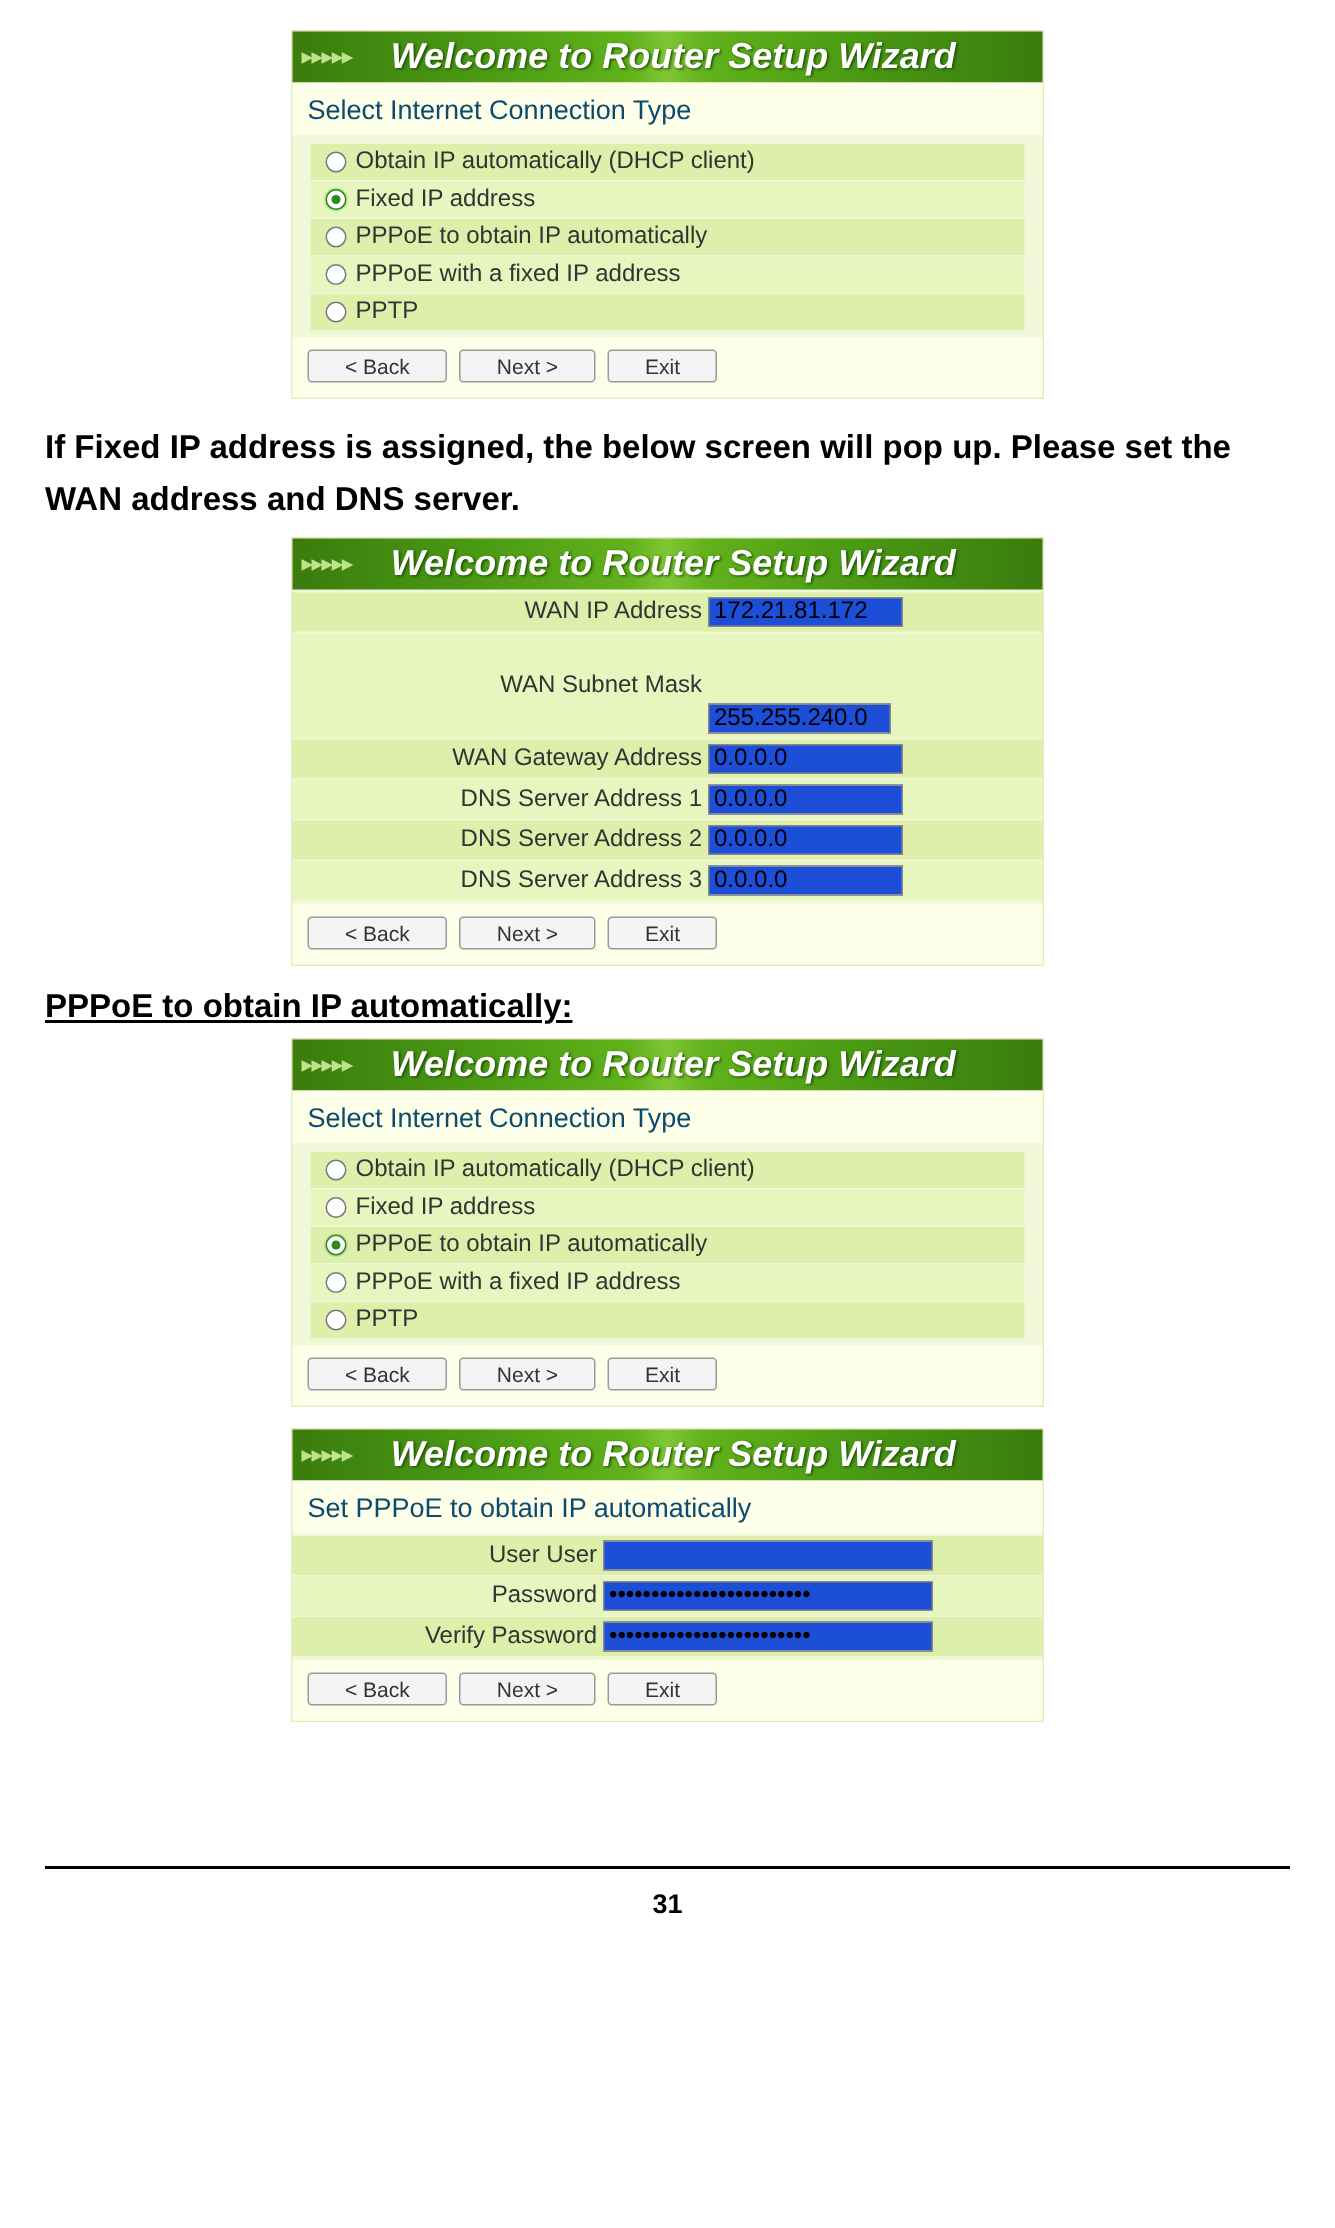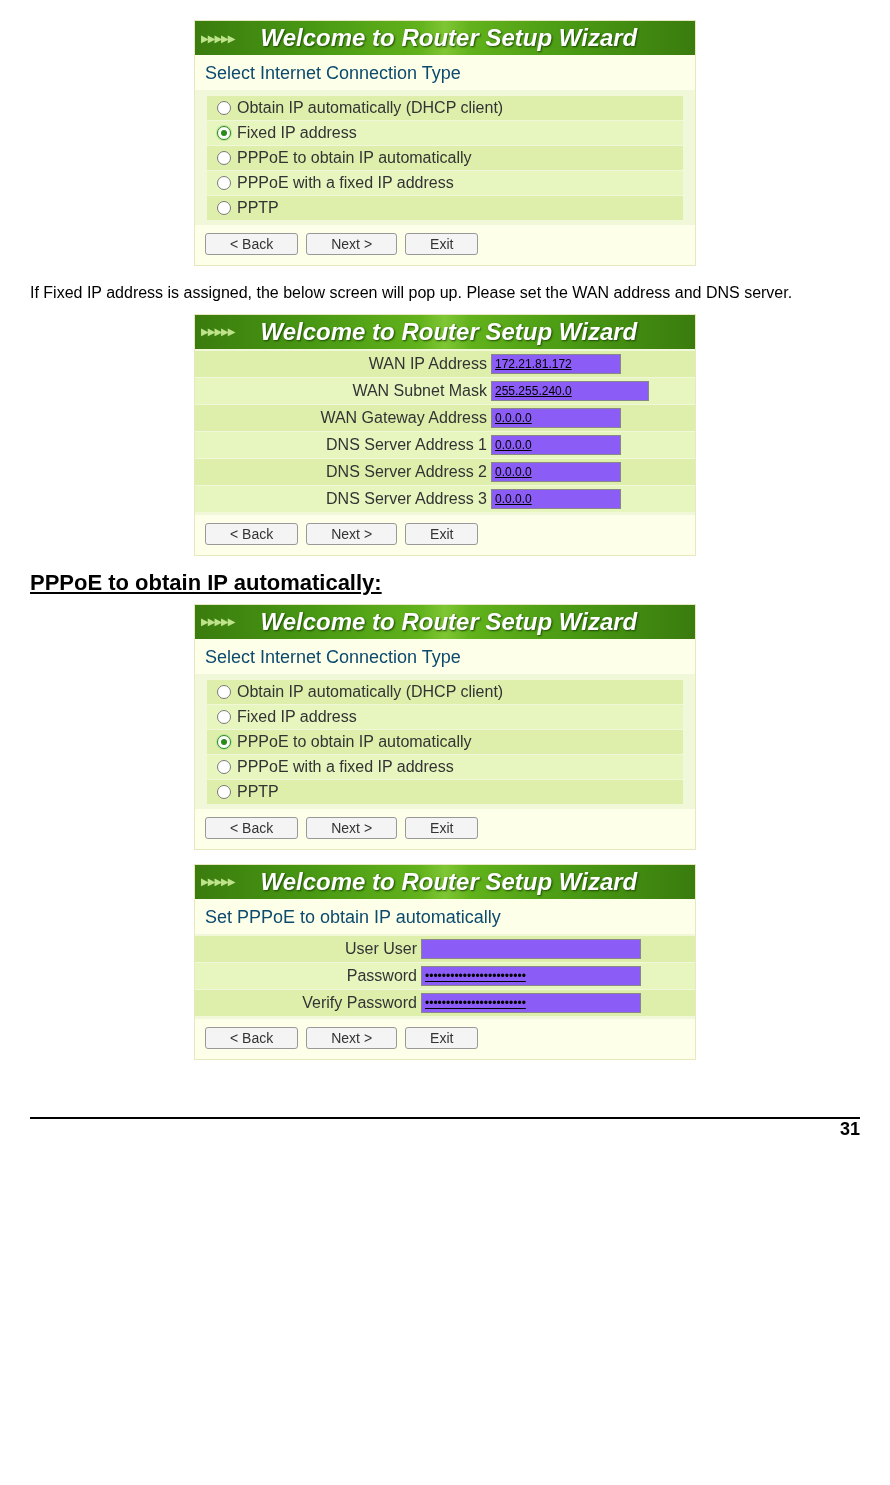--- a/index.html
+++ b/index.html
@@ -5,21 +5,21 @@
   body{
     font-family:Arial,Helvetica,sans-serif;
     margin:0;padding:20px 30px 10px;
     color:#000;width:830px;
   }
   .page{}
   .doc-heading{
     font-size:22px;font-weight:bold;text-decoration:underline;margin:2px 0 8px;
   }
   .doc-para{
-    font-size:16px;margin:6px 0 8px;line-height:1.6;
+    font-size:22px;margin:6px 0 8px;line-height:1.6;font-weight:bold;
   }
   .wizard{
     width:500px;margin:0 auto 14px;border:1px solid #e8e8c0;
     background:#f1f8da;
   }
   .wiz-banner{
     height:34px;
     background:linear-gradient(to right,#3a7c0e 0,#4a9a14 25%,#62b21c 45%,#7fc634 50%,#62b21c 55%,#4a9a14 75%,#3a7c0e 100%);
     display:flex;align-items:center;
   }
@@ -40,39 +40,39 @@
   .opt-row:nth-child(odd){background:#deefac;}
   .radio{
     width:12px;height:12px;border:1px solid #7a7a7a;border-radius:50%;
     background:#fff;margin-right:6px;display:flex;align-items:center;justify-content:center;flex-shrink:0;
   }
   .radio.sel{border-color:#2a8a1a;box-shadow:0 0 0 1px #bde29a;}
   .radio.sel .dot{width:6px;height:6px;border-radius:50%;background:#2a8a1a;}
   .opt-label{font-size:16px;color:#333;}
   .form-rows{padding:2px 0 2px;}
   .form-row{
-    display:flex;align-items:center;padding:3px 22px;
+    display:flex;align-items:center;padding:3px 3px;
     background:#e7f5bf;border-bottom:1px solid #f1f8da;
   }
   .form-row:nth-child(odd){background:#deefac;}
   .form-label{
     font-size:16px;color:#333;text-align:right;flex:0 0 auto;padding-right:4px;
   }
   .form-input{
-    height:20px;border:1px solid #888;background:#8b5cf6;font-family:Arial;font-size:12px;
-    padding:0 3px;box-sizing:border-box;text-decoration:underline;
+    height:20px;border:1px solid #888;background:#1d4ed8;font-family:Arial;font-size:16px;
+    padding:0 3px;box-sizing:border-box;
   }
   .btn-row{
     display:flex;gap:8px;padding:8px 10px 10px;background:#fdffe9;
   }
   .wiz-btn{
     font-size:14px;padding:2px 24px;border:1px solid #999;background:#f4f4f4;border-radius:3px;
     color:#333;cursor:pointer;
   }
-  .footer-line{border-top:2px solid #000;margin-top:57px;padding-top:0;text-align:right;font-weight:bold;font-size:18px;}
+  .footer-line{border-top:2px solid #000;margin-top:96px;padding-top:13px;text-align:center;font-weight:bold;font-size:18px;}
 </style>
 </head>
 <body>
 
 <div class="page">
 
 
   <div class="wizard">
     <div class="wiz-banner">
       <span class="chevrons">
@@ -129,21 +129,21 @@
       </span>
       <span class="wiz-title">Welcome to Router Setup Wizard</span>
     </div>
     <div class="form-rows" id="p2-fields">
         <div class="form-row">
           <span class="form-label" style="width: 270px;">WAN IP Address</span>
           <input class="form-input" value="172.21.81.172" style="width: 130px;">
         </div>
         <div class="form-row">
           <span class="form-label" style="width: 270px;">WAN Subnet Mask</span>
-          <input class="form-input" value="255.255.240.0" style="width: 158px;">
+          <input class="form-input" value="255.255.240.0" style="width: 122px; margin-top: 44px;">
         </div>
         <div class="form-row">
           <span class="form-label" style="width: 270px;">WAN Gateway Address</span>
           <input class="form-input" value="0.0.0.0" style="width: 130px;">
         </div>
         <div class="form-row">
           <span class="form-label" style="width: 270px;">DNS Server Address 1</span>
           <input class="form-input" value="0.0.0.0" style="width: 130px;">
         </div>
         <div class="form-row">

